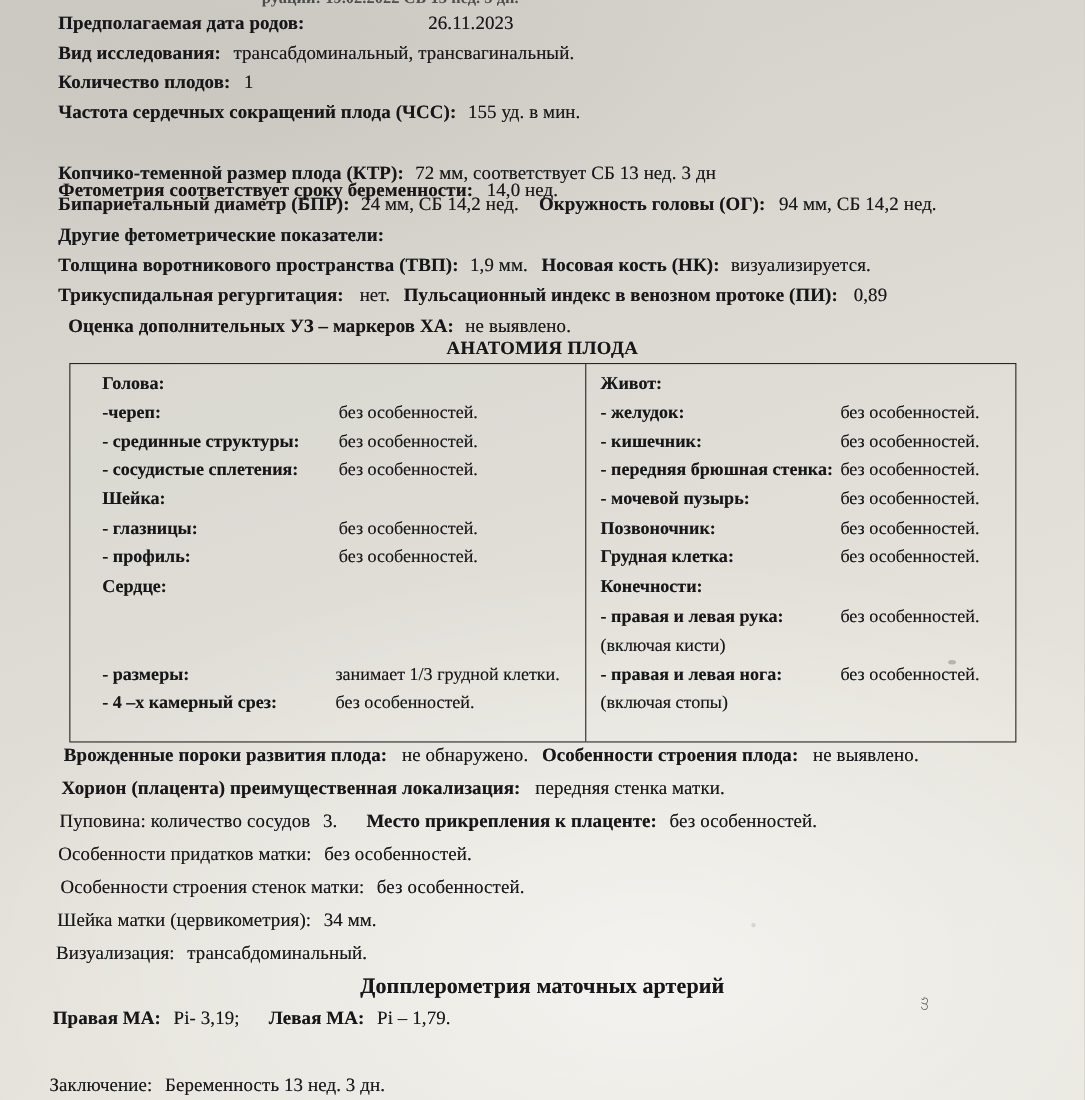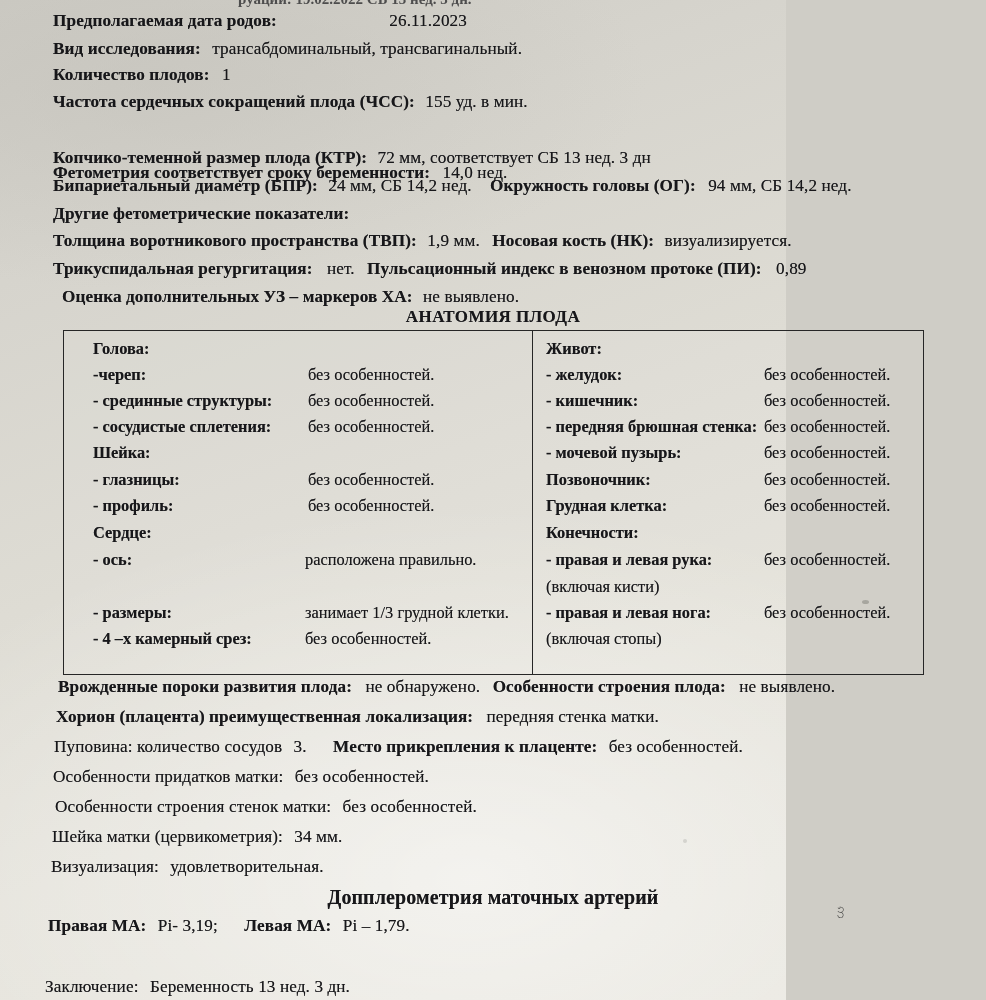--- a/index.html
+++ b/index.html
@@ -4,21 +4,21 @@
 <style>
   html,body{margin:0;padding:0;}
   body{
     width:986px;height:1000px;overflow:hidden;
     background:#cfcdc6;
     font-family:"Liberation Serif", serif;
     color:#111;
   }
   
   #page{
-    position:relative;width:786px;height:1000px;
+    position:relative;width:986px;height:1000px;
     background:
       radial-gradient(ellipse 900px 520px at 60% 88%, rgba(255,255,255,.55) 0%, rgba(255,255,255,0) 72%),
       radial-gradient(ellipse 700px 300px at 20% 8%, rgba(195,193,186,.55) 0%, rgba(195,193,186,0) 70%),
       linear-gradient(160deg,#cdcbc4 0%,#d6d4cd 22%,#dedcd4 48%,#e4e2da 70%,#e7e5dd 100%);
   }
   .lines{position:absolute;left:0;top:0;width:986px;}
 
   .ln{
     position:absolute;
     white-space:nowrap;
@@ -143,21 +143,20 @@
 
     <div class="col colL">
       <div class="row" style="left:17px;top:8px;"><span class="k" style="width:215px;">Голова:</span><span class="v"></span></div>
       <div class="row" style="left:17px;top:34px;"><span class="k" style="width:215px;">-череп:</span><span class="v">без особенностей.</span></div>
       <div class="row" style="left:17px;top:60px;"><span class="k" style="width:215px;"> - срединные структуры:</span><span class="v">без особенностей.</span></div>
       <div class="row" style="left:17px;top:86px;"><span class="k" style="width:215px;"> - сосудистые сплетения:</span><span class="v">без особенностей.</span></div>
       <div class="row" style="left:17px;top:112px;"><span class="k" style="width:215px;">Шейка:</span><span class="v"></span></div>
       <div class="row" style="left:17px;top:139px;"><span class="k" style="width:215px;"> - глазницы:</span><span class="v">без особенностей.</span></div>
       <div class="row" style="left:17px;top:165px;"><span class="k" style="width:215px;"> - профиль:</span><span class="v">без особенностей.</span></div>
       <div class="row" style="left:17px;top:192px;"><span class="k" style="width:215px;"> Сердце:</span><span class="v"></span></div>
-      <div class="row" style="left:17px;top:219px;"><span class="k" style="width:212px;"> - ось:</span><span class="v">расположена правильно.</span></div>
       <div class="row" style="left:17px;top:272px;"><span class="k" style="width:212px;"> - размеры:</span><span class="v">занимает 1/3 грудной клетки.</span></div>
       <div class="row" style="left:17px;top:298px;"><span class="k" style="width:212px;"> - 4 –х камерный срез:</span><span class="v">без особенностей.</span></div>
     </div>
 
     <div class="col colR">
       <div class="row" style="left:13px;top:8px;"><span class="k" style="width:218px;">Живот:</span><span class="v"></span></div>
       <div class="row" style="left:13px;top:34px;"><span class="k" style="width:218px;">- желудок:</span><span class="v">без особенностей.</span></div>
       <div class="row" style="left:13px;top:60px;"><span class="k" style="width:218px;">- кишечник:</span><span class="v">без особенностей.</span></div>
       <div class="row" style="left:13px;top:86px;"><span class="k" style="width:218px;">- передняя брюшная стенка:</span><span class="v">без особенностей.</span></div>
       <div class="row" style="left:13px;top:112px;"><span class="k" style="width:218px;">- мочевой пузырь:</span><span class="v">без особенностей.</span></div>
@@ -202,21 +201,21 @@
       <span class="n" style="padding-left:7px;">без особенностей.</span>
     </div>
 
     <div class="ln" style="left:52px;top:828px;">
       <span class="n">Шейка матки (цервикометрия):</span>
       <span class="n" style="padding-left:7px;">34 мм.</span>
     </div>
 
     <div class="ln" style="left:51px;top:858px;">
       <span class="n">Визуализация:</span>
-      <span class="n" style="padding-left:7px;">удовлетворительная.</span>
+      <span class="n" style="padding-left:7px;">трансабдоминальный.</span>
     </div>
 
     <div class="ln center b" style="top:887px;font-size:20px;">Допплерометрия маточных артерий</div>
 
     <div class="ln" style="left:48px;top:917px;">
       <span class="b">Правая МА:</span>
       <span class="n" style="padding-left:7px;">Pi-  3,19;</span>
       <span class="b" style="padding-left:22px;">Левая МА:</span>
       <span class="n" style="padding-left:7px;">Pi –  1,79.</span>
     </div>

